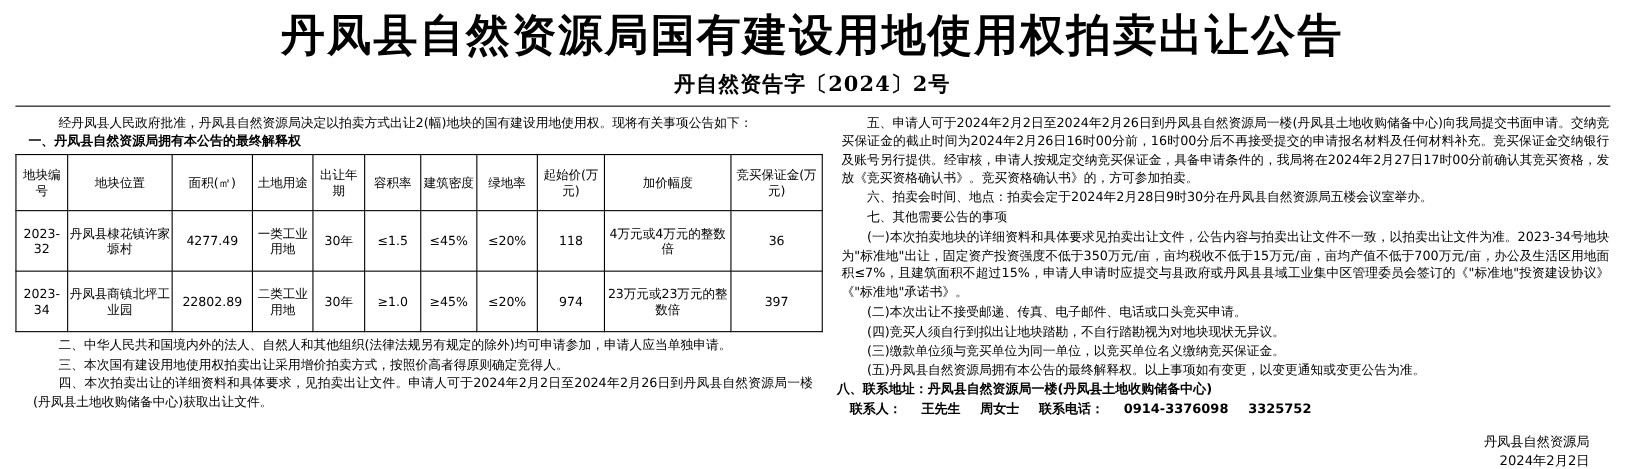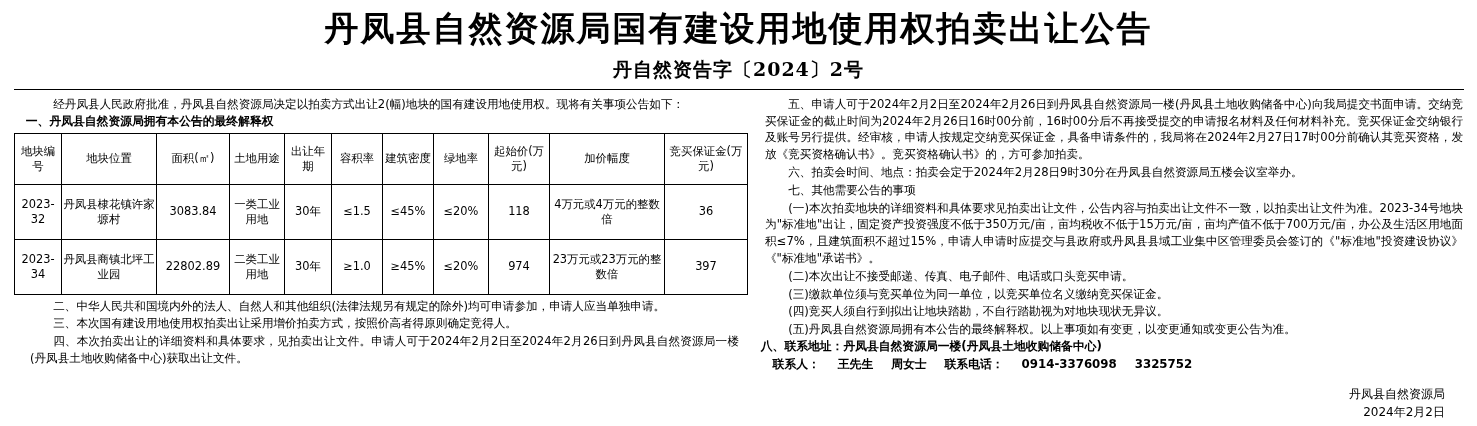--- a/index.html
+++ b/index.html
@@ -17,21 +17,21 @@
   .page {
     position: relative;
     width: 1477px;
     height: 426px;
     box-sizing: border-box;
   }
   .doc-title {
     text-align: center;
     font-family: "DejaVu Sans", "Liberation Sans", sans-serif;
     font-weight: bold;
-    font-size: 34px;
+    font-size: 40px;
     letter-spacing: 2px;
     padding-top: 8px;
     line-height: 1.2;
   }
   .doc-subtitle {
     text-align: center;
     font-family: "DejaVu Serif", "Liberation Serif", serif;
     font-weight: bold;
     font-size: 19px;
     padding-top: 8px;
@@ -151,21 +151,21 @@
             <th class="c7">绿地率</th>
             <th class="c8">起始价(万元)</th>
             <th class="c9">加价幅度</th>
             <th class="c10">竞买保证金(万元)</th>
           </tr>
         </thead>
         <tbody>
           <tr>
             <td>2023-32</td>
             <td>丹凤县棣花镇许家塬村</td>
-            <td>3083.84</td>
+            <td>4277.49</td>
             <td>一类工业用地</td>
             <td>30年</td>
             <td>≤1.5</td>
             <td>≤45%</td>
             <td>≤20%</td>
             <td>118</td>
             <td>4万元或4万元的整数倍</td>
             <td>36</td>
           </tr>
           <tr>
@@ -190,22 +190,22 @@
 
     </div>
 
     <div class="col-right">
 
       <p class="body indent">五、申请人可于2024年2月2日至2024年2月26日到丹凤县自然资源局一楼(丹凤县土地收购储备中心)向我局提交书面申请。交纳竞买保证金的截止时间为2024年2月26日16时00分前，16时00分后不再接受提交的申请报名材料及任何材料补充。竞买保证金交纳银行及账号另行提供。经审核，申请人按规定交纳竞买保证金，具备申请条件的，我局将在2024年2月27日17时00分前确认其竞买资格，发放《竞买资格确认书》。竞买资格确认书》的，方可参加拍卖。</p>
       <p class="body indent">六、拍卖会时间、地点：拍卖会定于2024年2月28日9时30分在丹凤县自然资源局五楼会议室举办。</p>
       <p class="body indent">七、其他需要公告的事项</p>
       <p class="body indent">(一)本次拍卖地块的详细资料和具体要求见拍卖出让文件，公告内容与拍卖出让文件不一致，以拍卖出让文件为准。2023-34号地块为"标准地"出让，固定资产投资强度不低于350万元/亩，亩均税收不低于15万元/亩，亩均产值不低于700万元/亩，办公及生活区用地面积≤7%，且建筑面积不超过15%，申请人申请时应提交与县政府或丹凤县县域工业集中区管理委员会签订的《"标准地"投资建设协议》《"标准地"承诺书》。</p>
       <p class="body indent">(二)本次出让不接受邮递、传真、电子邮件、电话或口头竞买申请。</p>
+      <p class="body indent">(四)竞买人须自行到拟出让地块踏勘，不自行踏勘视为对地块现状无异议。</p>
       <p class="body indent">(三)缴款单位须与竞买单位为同一单位，以竞买单位名义缴纳竞买保证金。</p>
-      <p class="body indent">(四)竞买人须自行到拟出让地块踏勘，不自行踏勘视为对地块现状无异议。</p>
       <p class="body indent">(五)丹凤县自然资源局拥有本公告的最终解释权。以上事项如有变更，以变更通知或变更公告为准。</p>
       <p class="heading">八、联系地址：丹凤县自然资源局一楼(丹凤县土地收购储备中心)</p>
 
       <div class="contacts">
         <span class="nowrap">联系人：</span><span class="nowrap">王先生</span><span class="nowrap">周女士</span><span class="nowrap">联系电话：</span><span class="nowrap">0914-3376098</span><span class="nowrap">3325752</span>
       </div>
 
       <div class="sign">
         <div>丹凤县自然资源局</div>
         <div>2024年2月2日</div>

